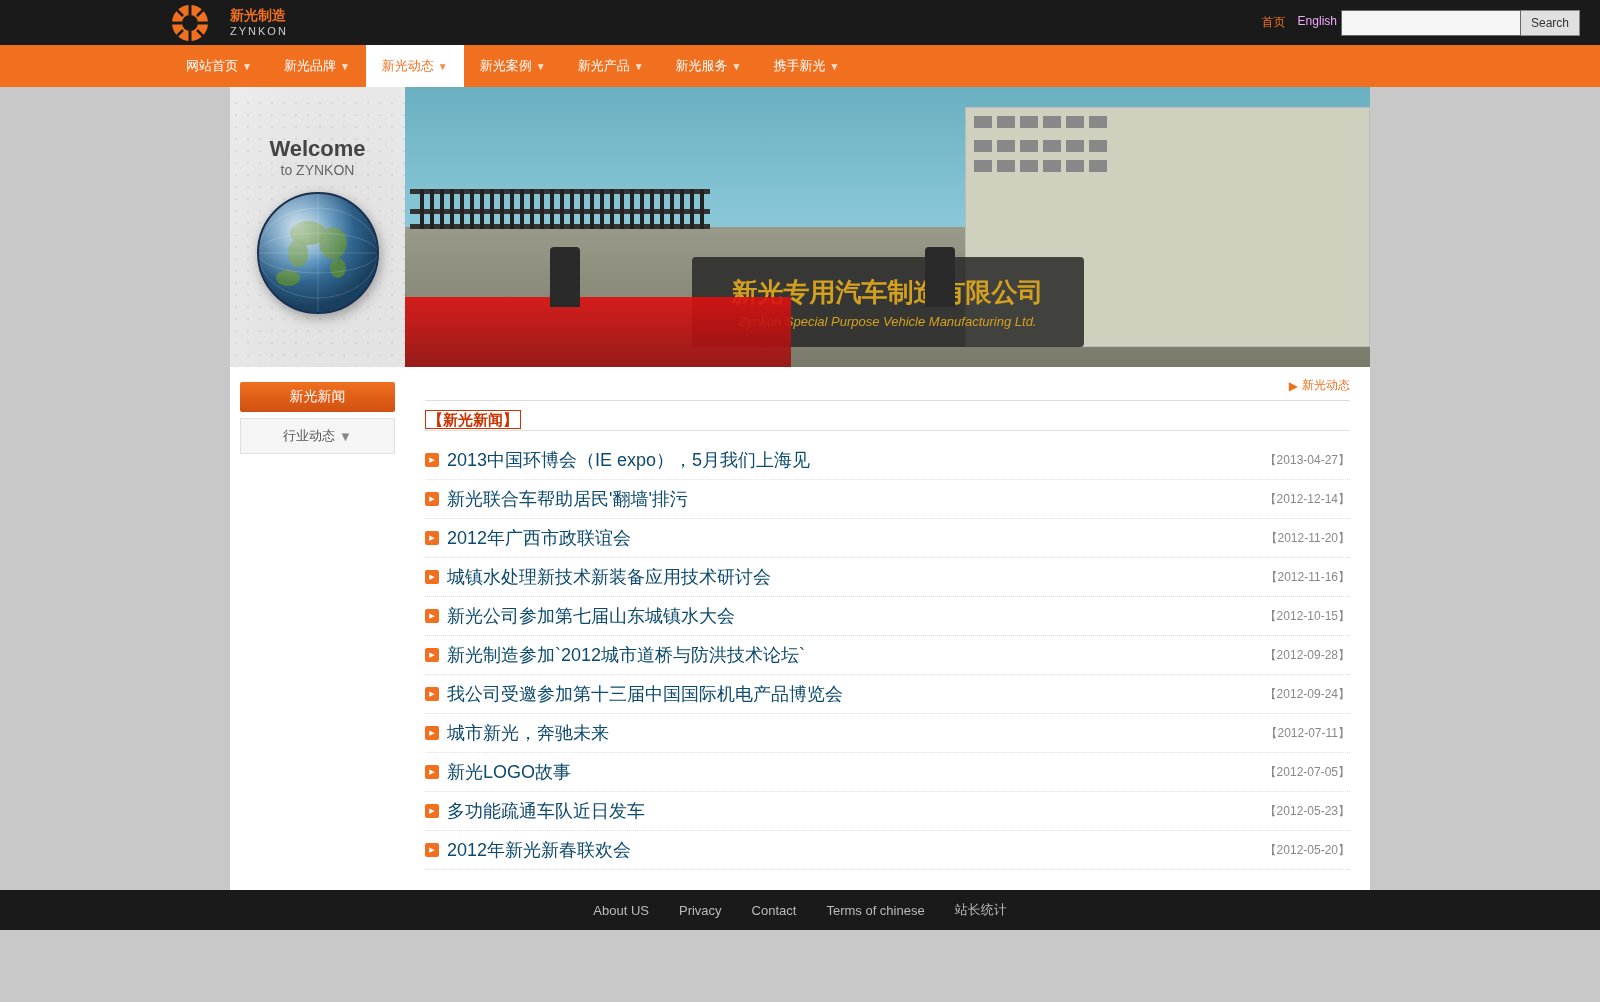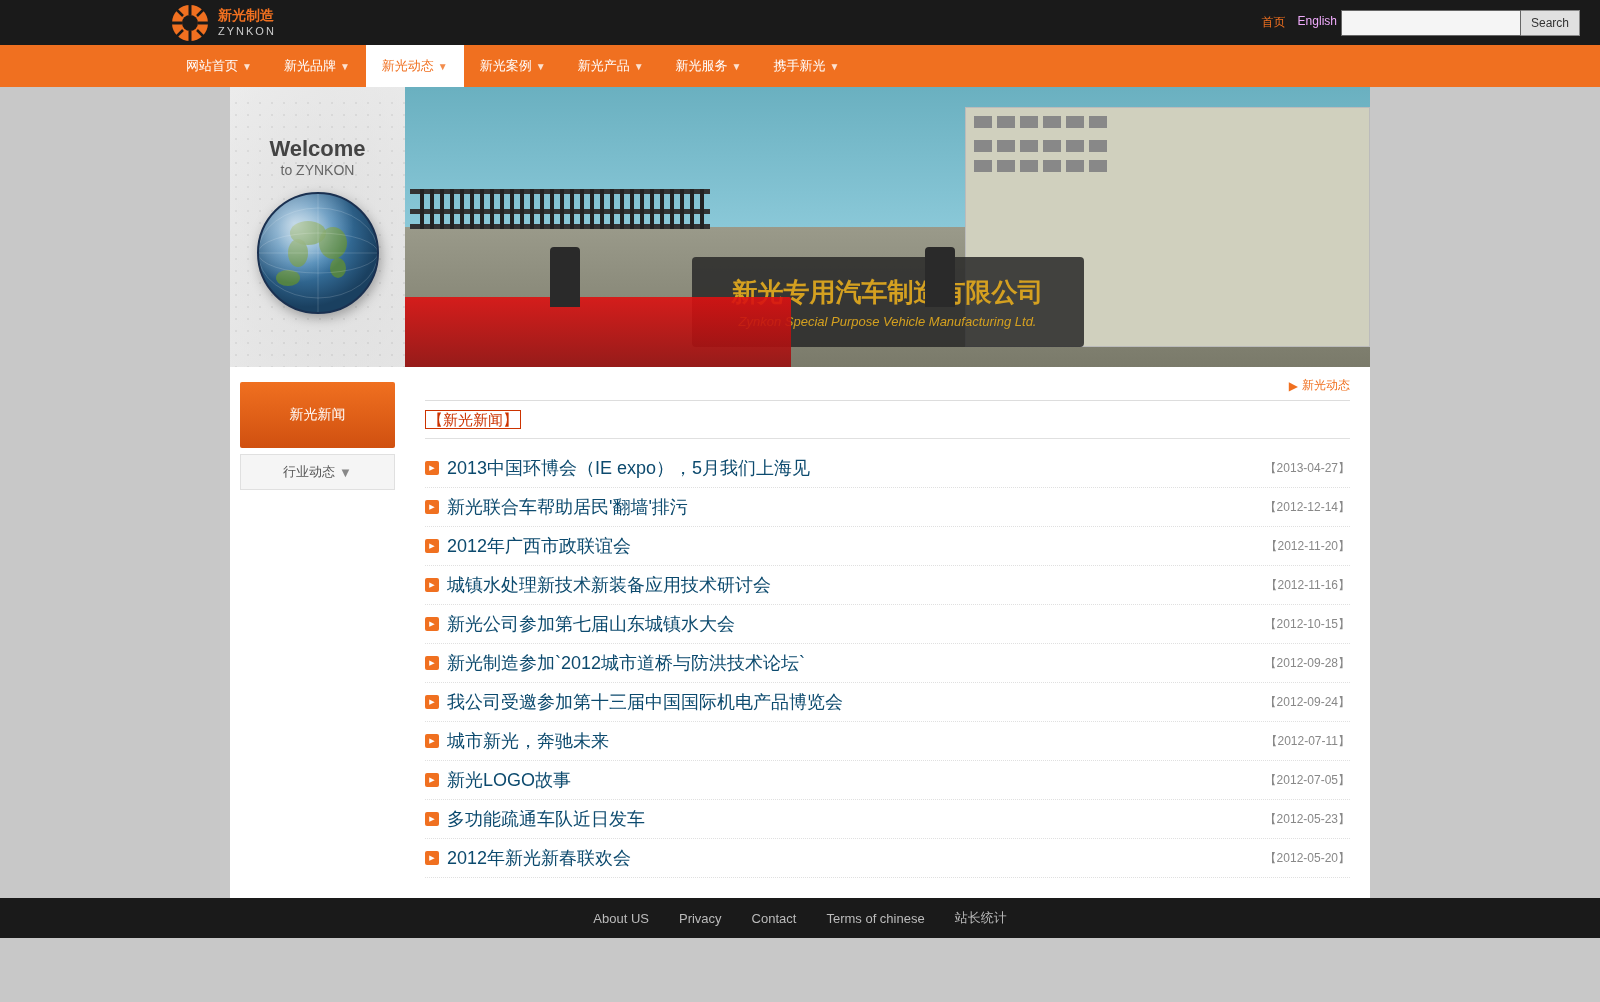--- a/index.html
+++ b/index.html
@@ -10,21 +10,21 @@
       background: #1a1a1a;
       height: 45px;
       display: flex;
       align-items: center;
       justify-content: space-between;
       padding: 0 20px 0 170px;
     }
     #logo-area {
       display: flex;
       align-items: center;
-      gap: 8px;
+      gap: 20px;
     }
     #logo-icon {
       width: 40px;
       height: 40px;
     }
     #logo-text {
       color: white;
       font-size: 11px;
       line-height: 1.3;
     }
@@ -186,21 +186,21 @@
     
     #sidebar {
       width: 175px;
       flex-shrink: 0;
       padding: 15px 10px;
     }
     #sidebar-news-btn {
       background: linear-gradient(180deg, #f07020 0%, #d05010 100%);
       color: white;
       text-align: center;
-      padding: 24px 0;
+      padding: 6px 0;
       font-size: 14px;
       cursor: pointer;
       border-radius: 2px;
       margin-bottom: 6px;
     }
     #sidebar-industry {
       background: #f5f5f5;
       border: 1px solid #e0e0e0;
       color: #555;
       text-align: center;
@@ -226,24 +226,23 @@
       border-bottom: 1px solid #ddd;
       margin-bottom: 10px;
       display: flex;
       align-items: center;
       justify-content: flex-end;
       gap: 4px;
     }
     #news-title {
       color: #cc3300;
       font-size: 15px;
-      font-weight: normal;
+      font-weight: bold;
       margin-bottom: 10px;
       border-bottom: 1px solid #e0e0e0;
-      padding-bottom: 8px;
     }
     #news-title span {
       border: 1px solid #cc3300;
       padding: 0 2px;
     }
     .news-item {
       display: flex;
       align-items: center;
       justify-content: space-between;
       padding: 7px 0;

